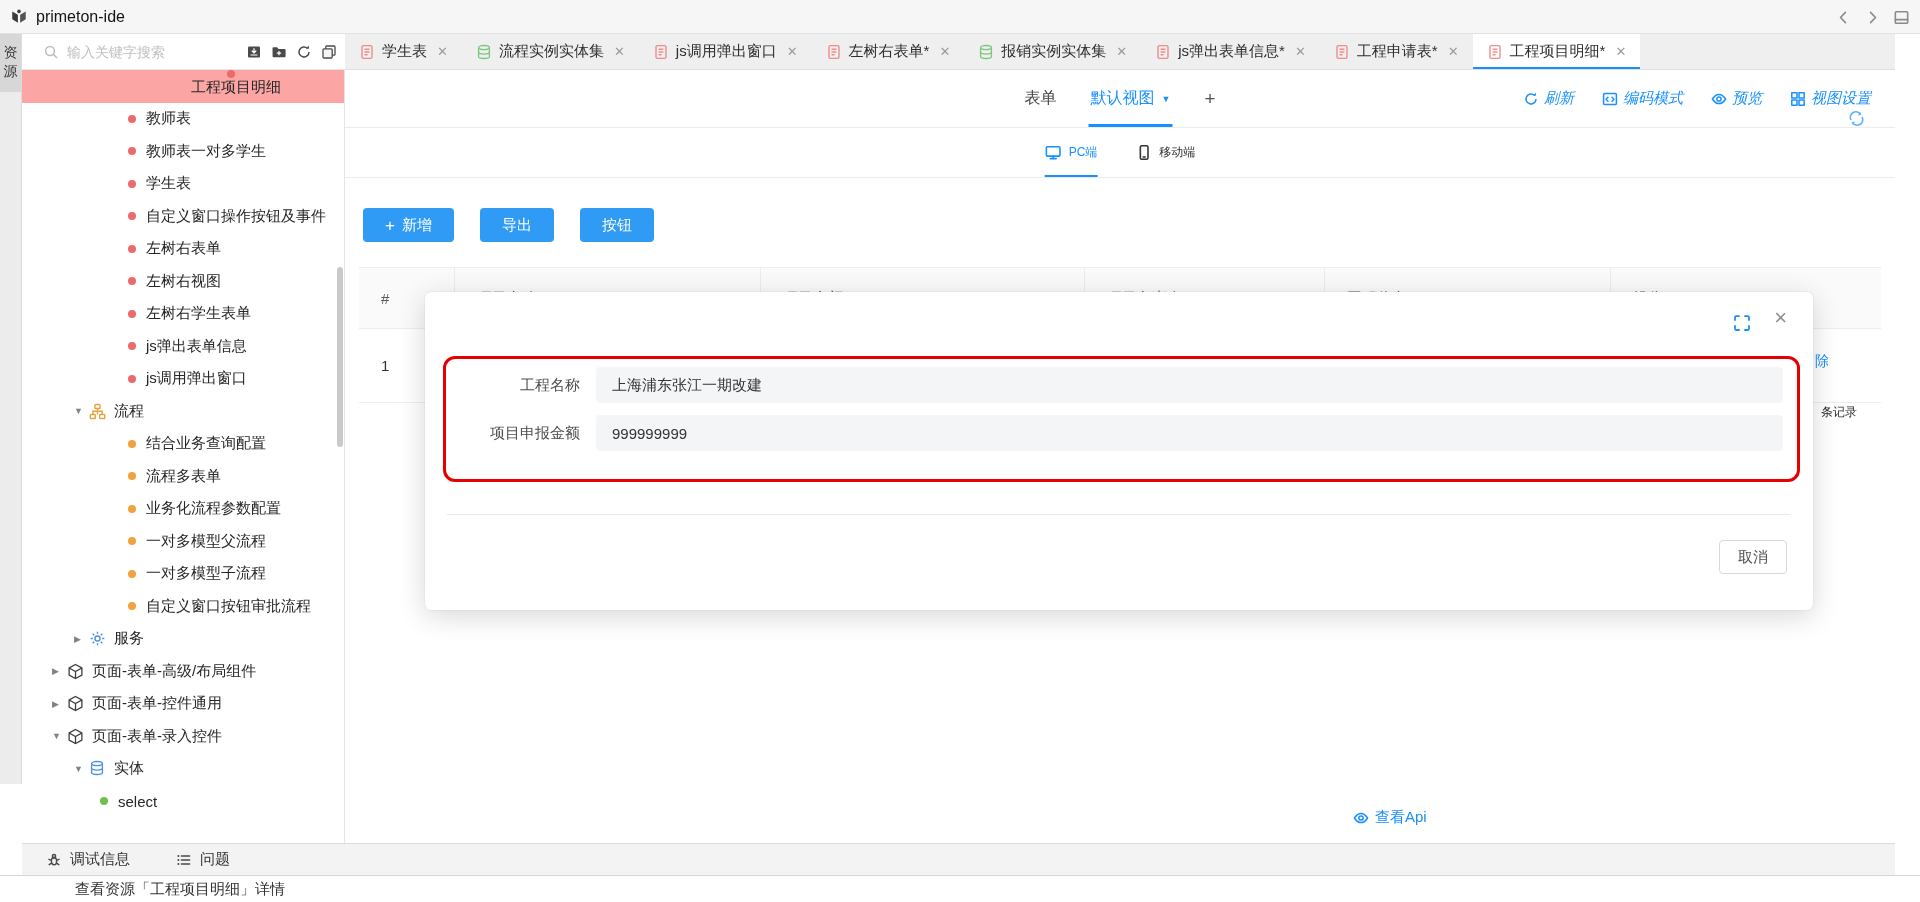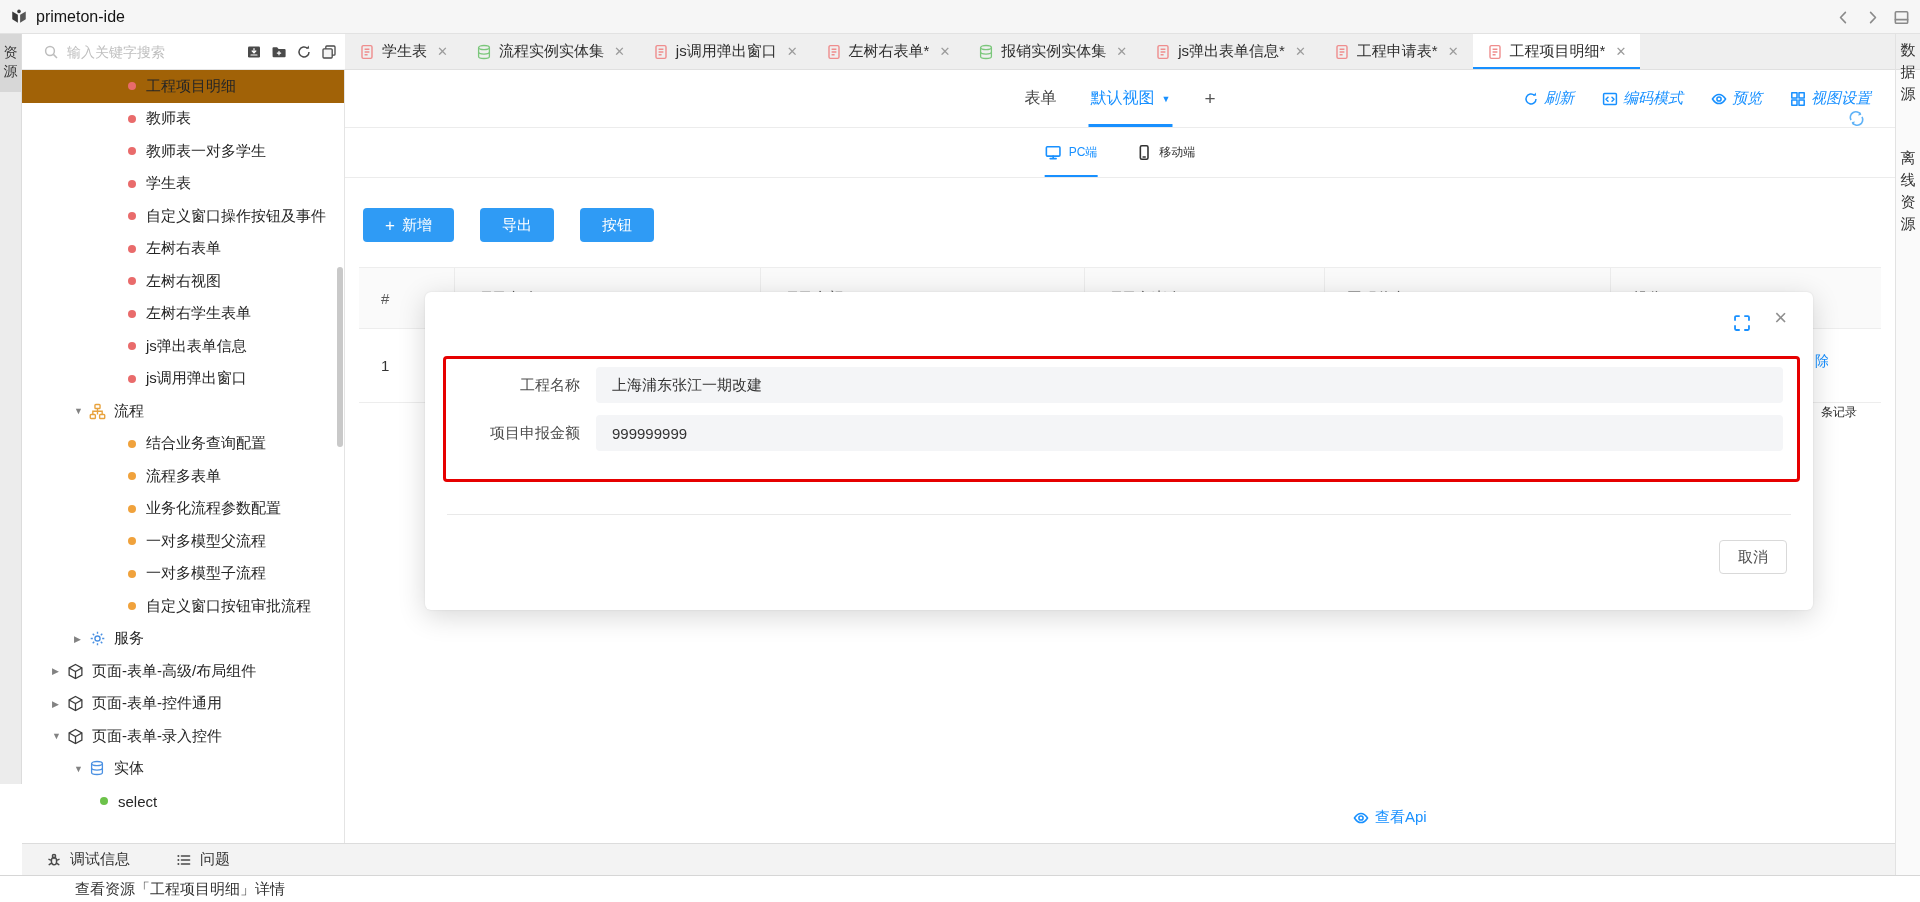--- a/index.html
+++ b/index.html
@@ -36,21 +36,21 @@
   
   .right-rail{position:absolute;left:1895px;top:34px;width:25px;height:841px;background:#fafafa;border-left:1px solid #e2e2e2;box-sizing:border-box;}
   .right-rail::before{content:'';display:block;position:absolute;left:0;top:0;width:100%;height:36px;background:#efefef;border-bottom:1px solid #e0e0e0;box-sizing:border-box;}
   .rail-label{position:relative;font-size:15px;color:#333;text-align:center;word-break:break-all;line-height:22px;width:100%;}
   .rail-label.first{margin-top:5px;}
   .rail-label.second{margin-top:42px;}
 
   
   .sidebar{position:absolute;left:22px;top:70px;width:323px;height:773px;background:#fff;border-right:1px solid #e4e4e4;box-sizing:border-box;overflow:hidden;}
   .tree-item{height:32.5px;display:flex;align-items:center;font-size:15px;color:#262626;box-sizing:border-box;}
-  .tree-item.selected{background:#a16207;}
+  .tree-item.selected{background:#fca5a5;flex-direction:column;}
   .ind1{padding-left:30px;} .ind2{padding-left:52px;} .ind3{padding-left:78px;} .ind4{padding-left:106px;}
   .tw-arrow{width:15px;font-size:9px;color:#828282;flex:none;}
   .tw-dot{width:8px;height:8px;border-radius:50%;margin-right:10px;flex:none;}
   .dot-red{background:#e96b6b;} .dot-orange{background:#f0a23c;} .dot-green{background:#6cc24a;}
   .tw-ic{width:17px;height:17px;margin-right:8px;flex:none;}
   .side-scroll{position:absolute;left:337px;top:267px;width:6px;height:180px;background:#c9c9c9;border-radius:3px;z-index:5;}
 
   
   .main{position:absolute;left:345px;top:70px;width:1550px;height:773px;background:#fff;overflow:hidden;}
   .view-row{position:relative;height:58px;border-bottom:1px solid #ececec;box-sizing:border-box;}
@@ -87,21 +87,21 @@
 
   .record-count{position:absolute;left:1821px;top:404px;font-size:12px;color:#2b2b2b;z-index:4;}
   .clipped-action{position:absolute;left:1815px;top:352px;width:13px;overflow:hidden;color:#1890ff;font-size:15px;z-index:4;white-space:nowrap;}
   .api-link{position:absolute;left:1353px;top:808px;display:flex;align-items:center;gap:6px;color:#1890ff;font-size:15px;z-index:4;}
   .api-link .ic{width:16px;height:16px;}
 
   
   .modal{position:absolute;left:425px;top:292px;width:1388px;height:318px;background:#fff;border-radius:6px;box-shadow:0 6px 28px rgba(0,0,0,.16),0 0 2px rgba(0,0,0,.1);z-index:30;}
   .modal-fullscreen{position:absolute;right:62px;top:22px;width:18px;height:18px;color:#1890ff;}
   .modal-close{position:absolute;right:26px;top:15px;font-size:22px;color:#8f8f8f;line-height:1;}
-  .red-box{position:absolute;left:18px;right:13px;top:64px;height:126px;border:3px solid #e60000;border-radius:4px;box-sizing:border-box;}
+  .red-box{position:absolute;left:18px;right:13px;top:64px;height:126px;border:3px solid #e60000;border-radius:12px;box-sizing:border-box;}
   .fieldrow{position:absolute;left:2px;right:2px;height:36px;display:flex;align-items:center;}
   .fieldrow.r1{top:8px;} .fieldrow.r2{top:56px;}
   .flabel{width:132px;text-align:right;font-size:15px;color:#4d4d4d;flex:none;}
   .finput{margin-left:16px;margin-right:12px;flex:1;height:36px;background:#f4f5f7;border-radius:4px;display:flex;align-items:center;padding-left:16px;font-size:15px;color:#333;box-sizing:border-box;}
   .modal-divider{position:absolute;left:22px;right:22px;top:222px;height:1px;background:#e9e9e9;}
   .modal-cancel{position:absolute;right:26px;top:248px;width:68px;height:34px;background:#fff;border:1px solid #d9d9d9;border-radius:4px;font-size:15px;color:#4d4d4d;display:flex;align-items:center;justify-content:center;}
 
   
   .bottom-panel{position:absolute;left:22px;top:843px;width:1873px;height:32px;background:#f3f3f3;border-top:1px solid #dcdcdc;box-sizing:border-box;display:flex;align-items:center;gap:46px;padding-left:24px;}
   .bp-item{display:flex;align-items:center;gap:8px;font-size:15px;color:#333;}
@@ -262,24 +262,20 @@
           <svg width="16" height="16" viewBox="0 0 16 16" fill="none" stroke="#ef8d8d" stroke-width="1.4">
             <rect x="3" y="1.6" width="10" height="12.8" rx="1.4"></rect>
             <path d="M5.6 5.2h4.8M5.6 8h4.8M5.6 10.8h3"></path>
           </svg>
         </span>
         <span>工程项目明细*</span>
         <span class="ftab-close">✕</span>
       </div>
     </div>
 
-  <div class="right-rail">
-      <div class="rail-label first">数据源</div>
-      <div class="rail-label second">离线资源</div>
-    </div>
 
   <div class="sidebar">
       <div class="tree-item ind4 selected">
         <span class="tw-dot dot-red"></span>
         <span>工程项目明细</span>
       </div>
       <div class="tree-item ind4">
         <span class="tw-dot dot-red"></span>
         <span>教师表</span>
       </div>

